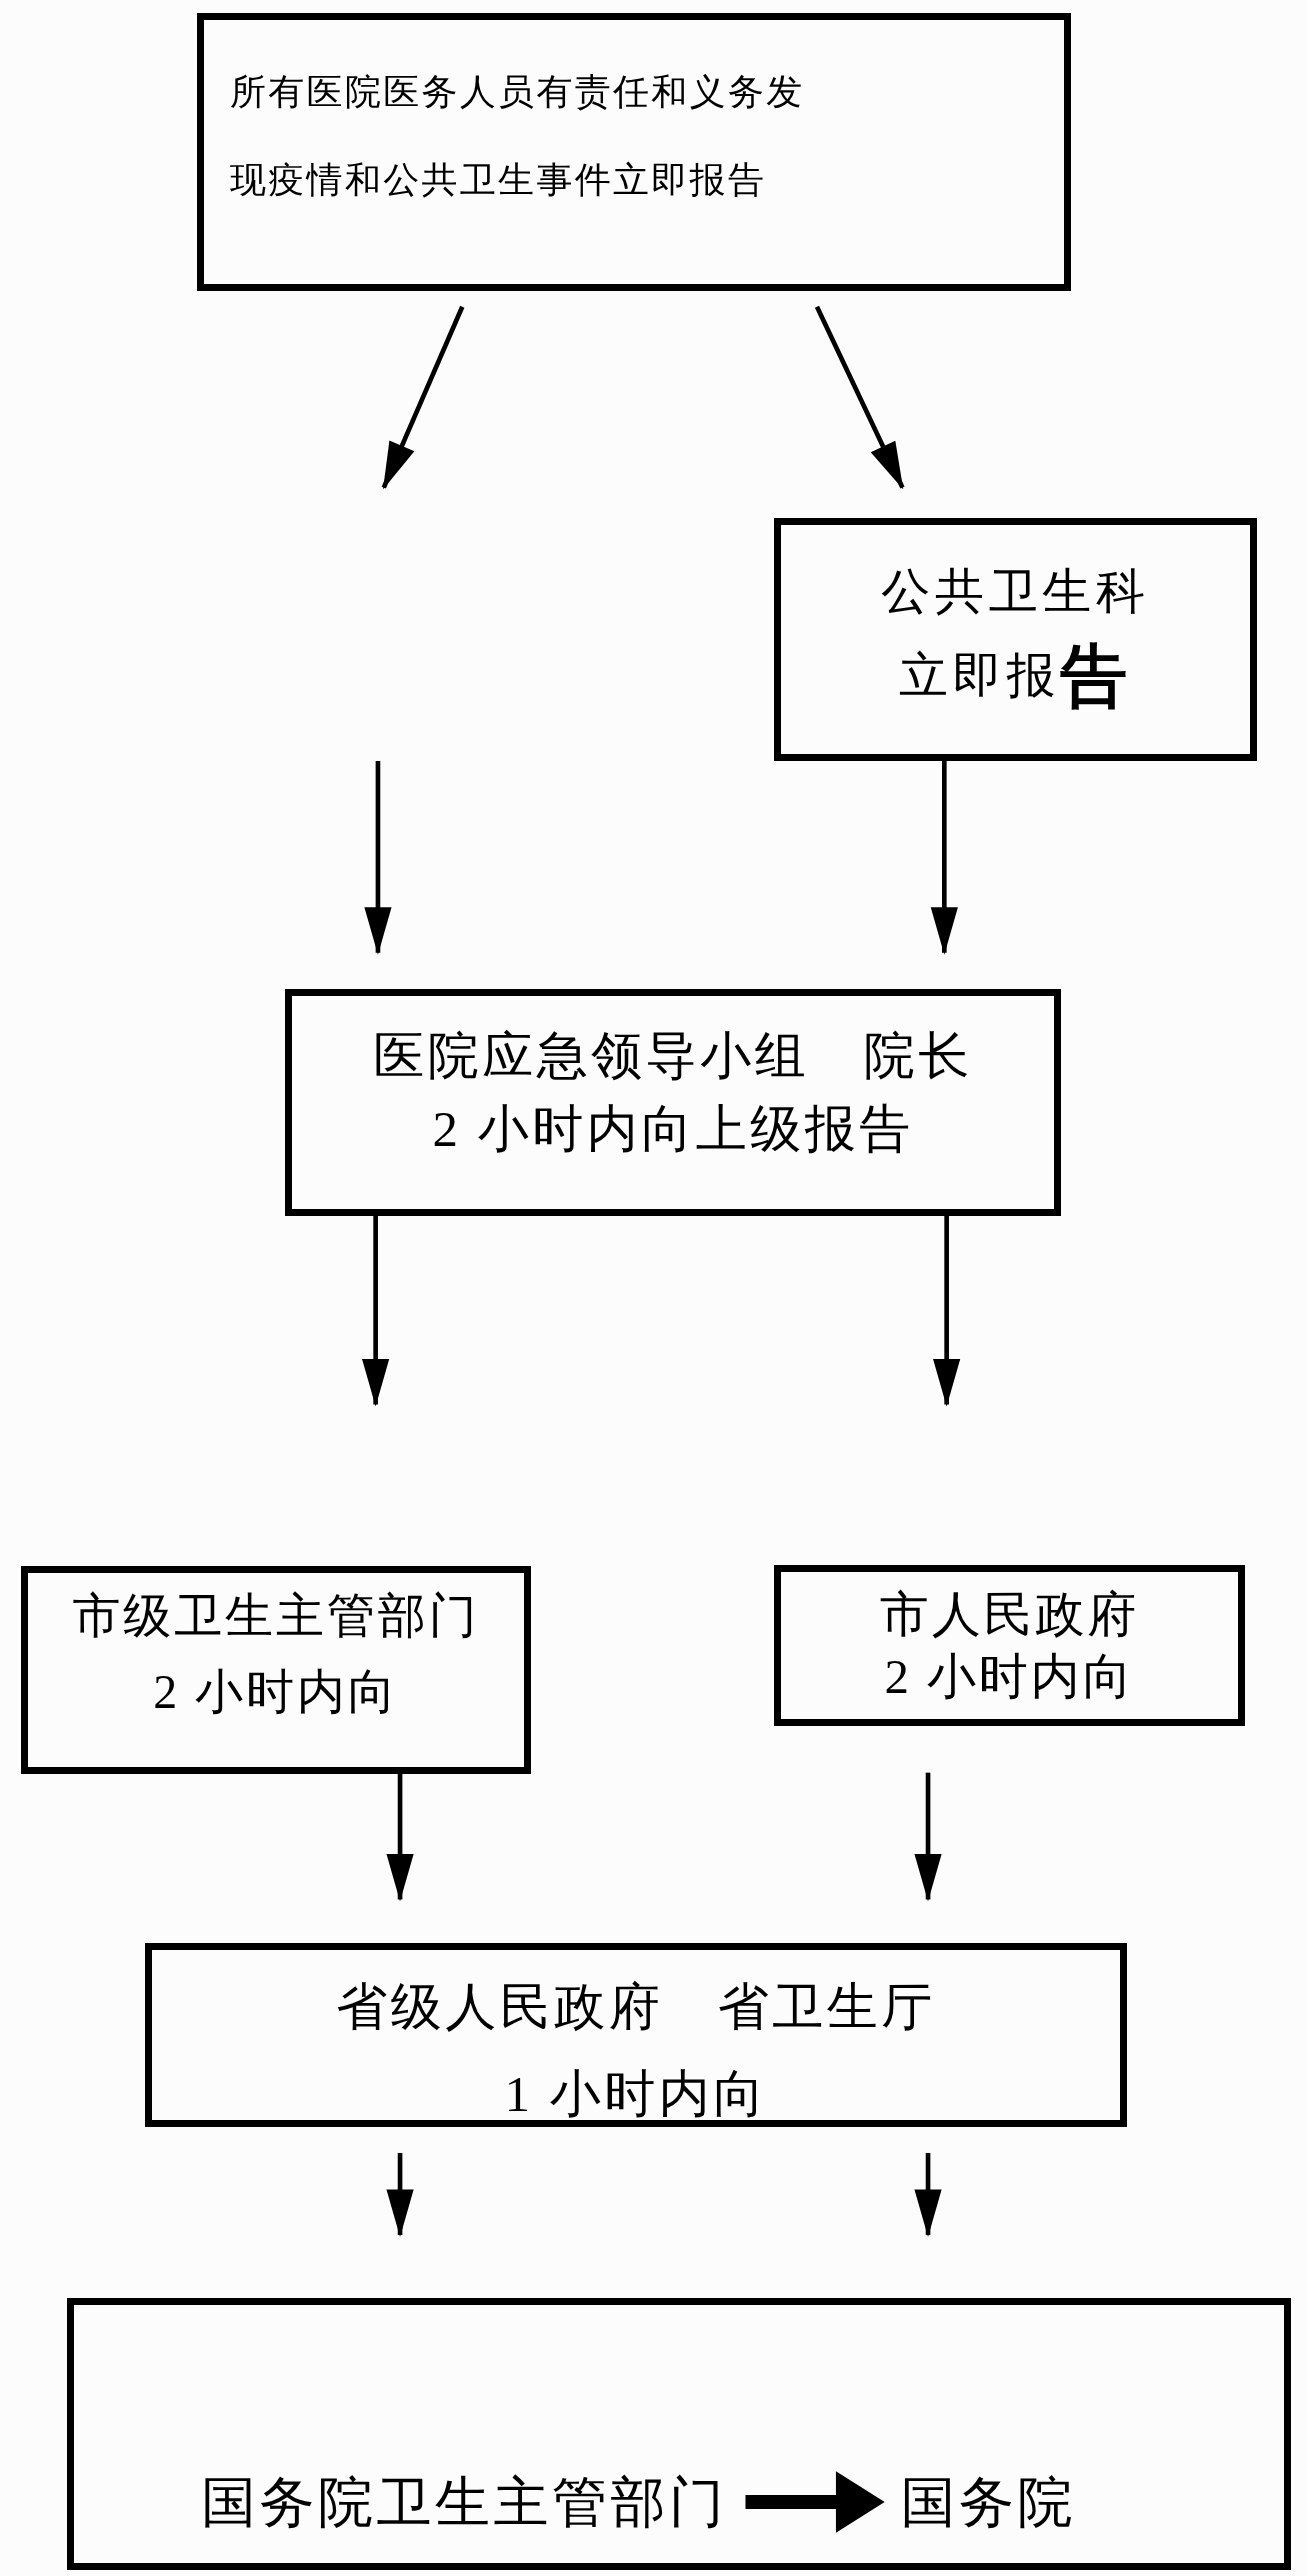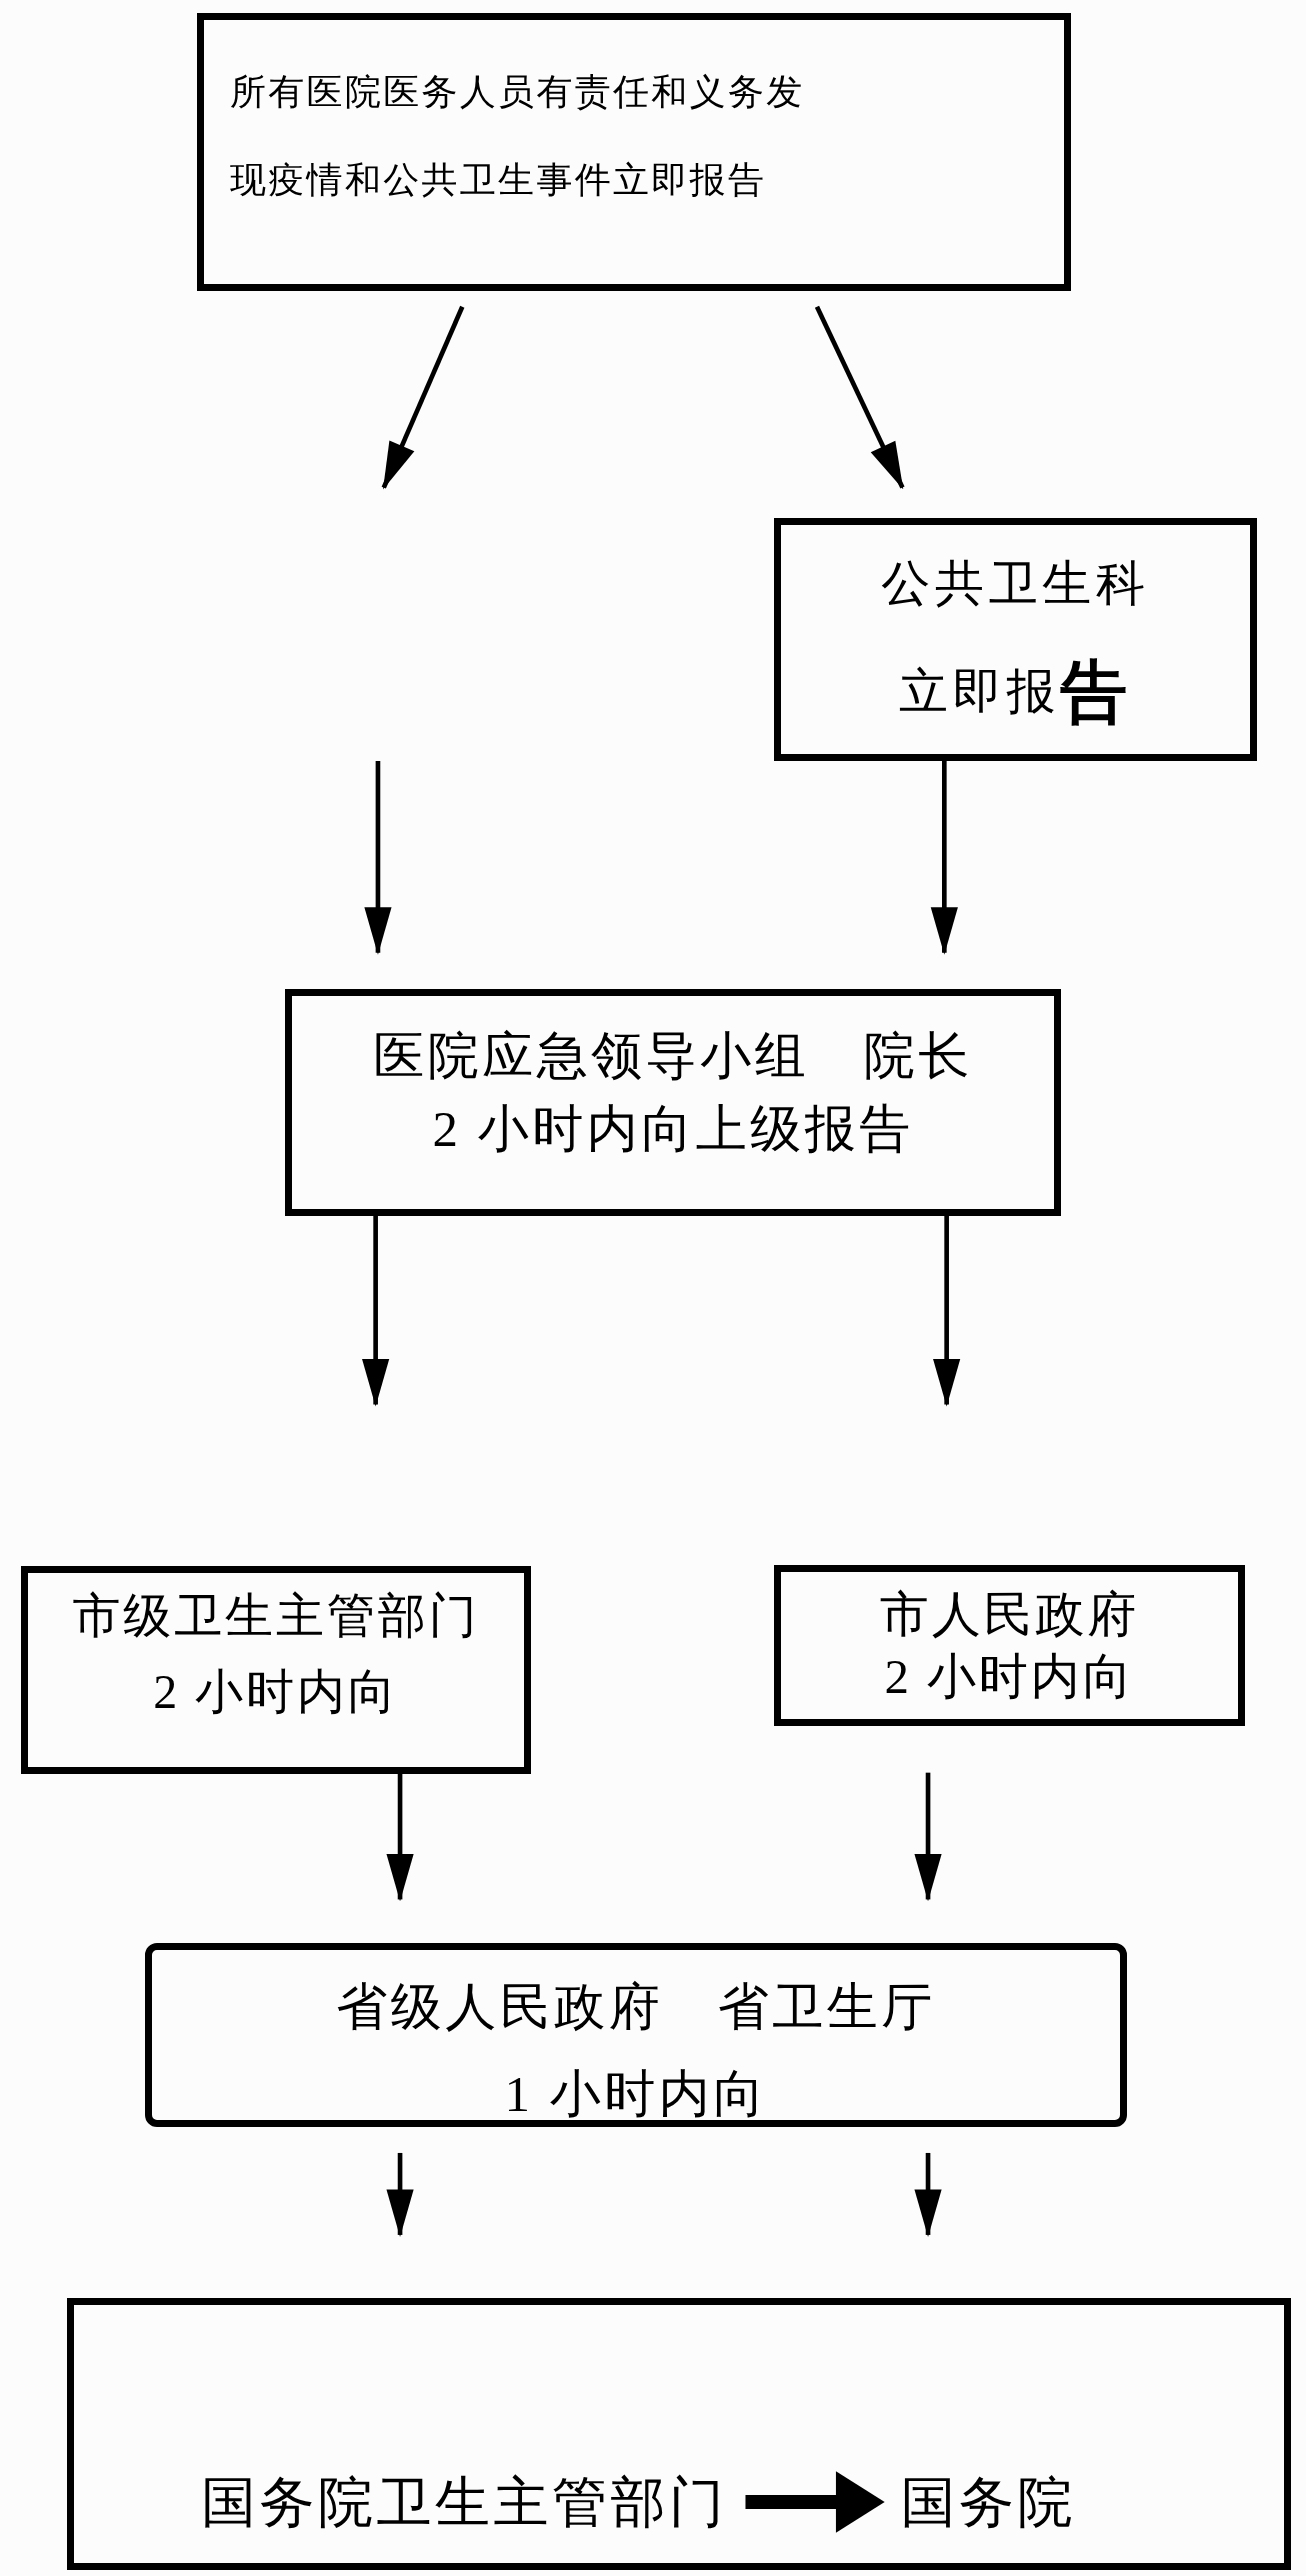--- a/index.html
+++ b/index.html
@@ -30,22 +30,22 @@
   }
   
   #box-medical{
     left:65px;top:518px;width:484px;height:243px;
     padding-top:35px;
     font-size:54px;line-height:85px;letter-spacing:4.7px;
   }
   
   #box-public{
     left:774px;top:518px;width:483px;height:243px;
-    padding-top:17px;
-    font-size:49px;line-height:84px;letter-spacing:4.7px;gap:24px;
+    padding-top:25px;
+    font-size:49px;line-height:84px;letter-spacing:4.7px;
   }
   #box-public .line2{display:flex;align-items:center;}
   .big-char{font-size:67px;font-weight:bold;}
   
   #box-emergency{
     left:285px;top:989px;width:776px;height:227px;
     padding-top:24.4px;
     font-size:51px;line-height:73px;letter-spacing:3.5px;
   }
   
@@ -57,21 +57,21 @@
   
   #box-muni-gov{
     left:774px;top:1565px;width:471px;height:161px;
     padding-top:11.6px;
     font-size:49px;line-height:62px;letter-spacing:2.9px;
   }
   
   #box-provincial{
     left:145px;top:1943px;width:982px;height:184px;
     padding-top:14px;
-    font-size:51px;line-height:87px;letter-spacing:3.5px;border-radius:12px;
+    font-size:51px;line-height:87px;letter-spacing:3.5px;
   }
   
   #box-state{
     left:67px;top:2298px;width:1224px;height:272px;
     flex-direction:row;
     align-items:flex-end;justify-content:center;
     padding:0 81px 23px 0;
     font-size:55px;letter-spacing:3.5px;
     gap:14px;
   }

